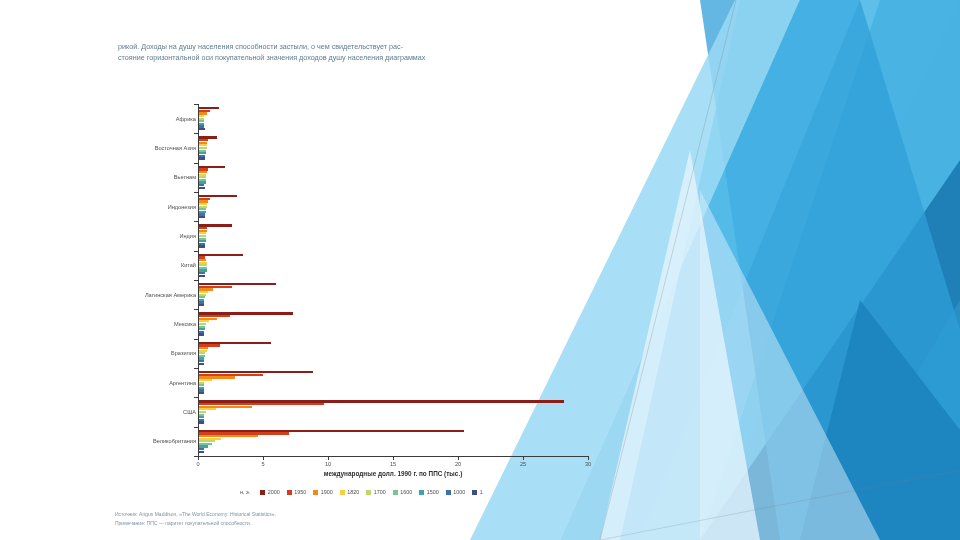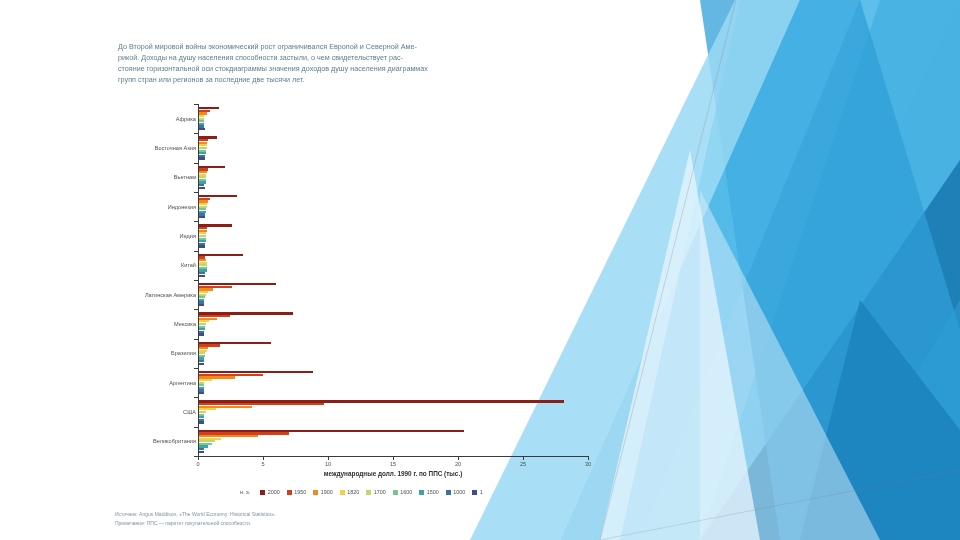--- a/index.html
+++ b/index.html
@@ -90,24 +90,22 @@
   <polygon points="700,190 880,540 700,540" fill="#d5eefb" opacity="0.5"></polygon>
   <polygon points="690,150 760,540 600,540" fill="#e8f6fd" opacity="0.75"></polygon>
   <line x1="736" y1="0" x2="600" y2="540" stroke="#7d7d7d" stroke-width="0.5" opacity="0.55"></line>
   <line x1="960" y1="470" x2="600" y2="540" stroke="#7d7d7d" stroke-width="0.5" opacity="0.45"></line>
 </svg>
 
 <div id="content">
 
 
   <div id="body-text">
-    <p>До Второй мировой войны экономический рост ограничивался Европой и Северной Аме-</p>
     <p>рикой. Доходы на душу населения способности застыли, о чем свидетельствует  рас-</p>
-    <p>стояние горизонтальной оси стокдиаграммы значения доходов душу населения диаграммах</p>
-    <p>групп стран или регионов за последние две тысячи лет.</p>
+    <p>стояние горизонтальной оси покупательной значения доходов душу населения диаграммах</p>
   </div>
 
   <div id="chart-wrap">
     <div id="cat-axis">
         <div class="cat-label" style="top: 14.6667px;">Африка</div>
         <div class="cat-label" style="top: 44px;">Восточная Азия</div>
         <div class="cat-label" style="top: 73.3333px;">Вьетнам</div>
         <div class="cat-label" style="top: 102.667px;">Индонезия</div>
         <div class="cat-label" style="top: 132px;">Индия</div>
         <div class="cat-label" style="top: 161.333px;">Китай</div>

